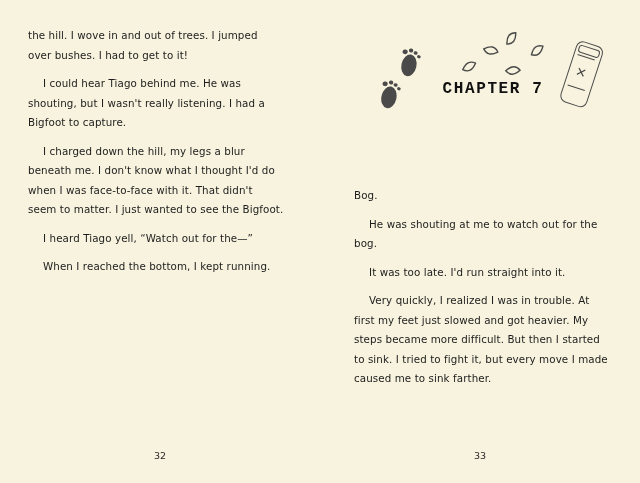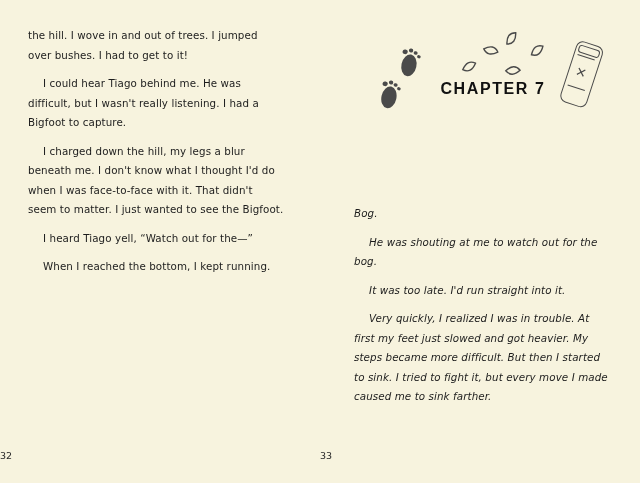--- a/index.html
+++ b/index.html
@@ -44,55 +44,55 @@
     text-indent: 0;
   }
   .body-text p.indent {
     text-indent: 15px;
   }
   .folio {
     position: absolute;
     bottom: 22px;
     left: 0;
     width: 100%;
+    text-align: center;
     font-size: 9.5px;
     color: #2a2a2a;
     font-family: "DejaVu Sans", sans-serif;
   }
   
   .chapter-head {
     position: relative;
     height: 150px;
   }
   .chapter-art {
     position: relative;
     height: 88px;
   }
   .chapter-title {
     text-align: center;
-    font-family: Liberation Sans, sans-serif;
+    font-family: Liberation Mono, monospace;
     font-size: 16px;
     font-weight: bold;
     letter-spacing: 1.6px;
     color: #111;
     margin-top: -34px;
     margin-left: 22px;
   }
   .chapter-subtitle {
     text-align: center;
     font-family: "DejaVu Serif", serif;
     font-size: 13px;
     font-weight: bold;
     color: #111;
     margin-top: 14px;
     margin-left: 10px;
   }
   .right-body {
-    margin-top: 28px;
-    font-style: italic;
+    margin-top: 10px;
   }
   
   .footprints {
     position: absolute;
     left: 26px;
     top: 22px;
     width: 70px;
     height: 70px;
   }
   
@@ -138,21 +138,21 @@
   }
 </style>
 </head>
 <body>
 
 <div class="book">
 
   <div class="page page-left">
     <div class="body-text">
       <p>the hill.  I wove in and out of trees.  I jumped over bushes.  I had to get to it!</p>
-      <p class="indent">I could hear Tiago behind me.  He was difficult, but I wasn't really listening.  I had a Bigfoot to capture.</p>
+      <p class="indent">I could hear Tiago behind me.  He was shouting, but I wasn't really listening.  I had a Bigfoot to capture.</p>
       <p class="indent">I charged down the hill, my legs a blur beneath me.  I don't know what I thought I'd do when I was face-to-face with it.  That didn't seem to matter.  I just wanted to see the Bigfoot.</p>
       <p class="indent">I heard Tiago yell, “Watch out for the—”</p>
       <p class="indent">When I reached the bottom, I kept running.</p>
     </div>
     <div class="folio">32</div>
   </div>
 
   <div class="page page-right">
 
     <div class="chapter-head">

